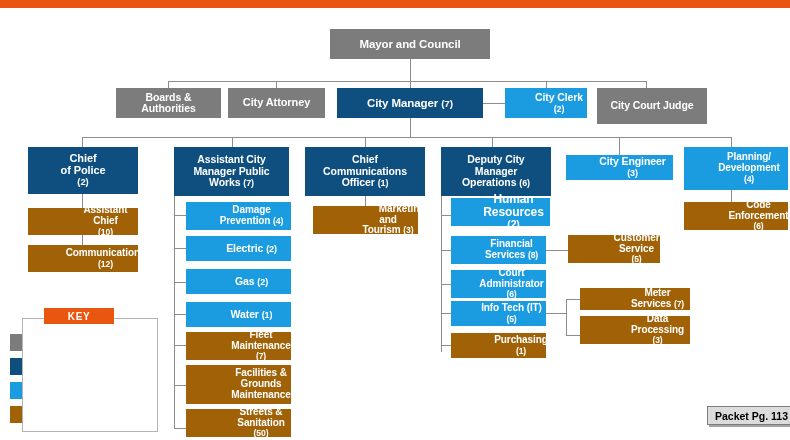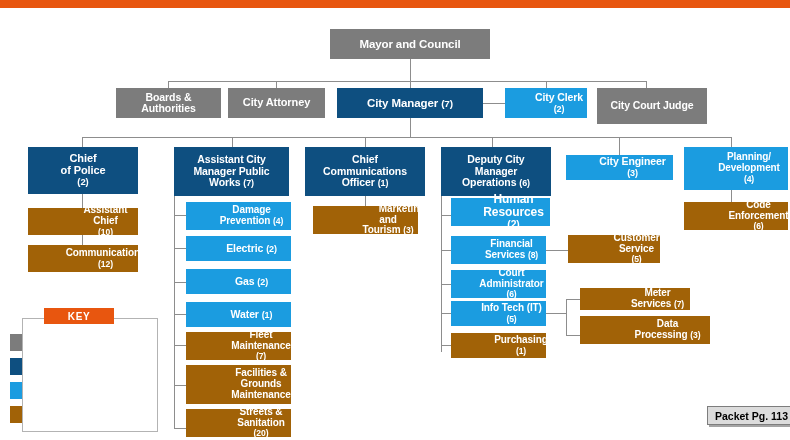--- a/index.html
+++ b/index.html
@@ -227,21 +227,21 @@
       <span class="cnt">(7)</span></span>
   </div>
   <div class="box t-manager" style="left:186px; top:365px; width:105px; height:39px; font-size:10px;">
     <span><span style="white-space:pre-line;">Facilities &amp;
 Grounds
 Maintenance</span></span>
   </div>
   <div class="box t-manager" style="left:186px; top:409px; width:105px; height:28px; font-size:10px;">
     <span><span style="white-space:pre-line;">Streets &amp;
 Sanitation</span>
-      <span class="cnt">(20)</span></span>
+      <span class="cnt">(50)</span></span>
   </div>
 
   <div class="box t-cabinet" style="left:305px; top:147px; width:120px; height:49px; font-size:10.5px;">
     <span><span style="white-space:pre-line;">Chief
 Communications
 Officer</span>
       <span class="cnt">(1)</span></span>
   </div>
   <div class="box t-manager" style="left:313px; top:206px; width:105px; height:28px; font-size:10px;">
     <span><span style="white-space:pre-line;margin-left:28px;">Marketing and
@@ -276,21 +276,21 @@
       <span class="cnt">(6)</span></span>
   </div>
   <div class="box t-director" style="left:451px; top:301px; width:95px; height:25px; font-size:10px;">
     <span><span>Info Tech (IT)</span>
       <span class="cnt">(5)</span></span>
   </div>
   <div class="box t-manager" style="left:580px; top:288px; width:110px; height:22px; font-size:10px;">
     <span><span>Meter Services</span>
       <span class="cnt">(7)</span></span>
   </div>
-  <div class="box t-manager" style="left:580px; top:316px; width:130px; height:28px; font-size:10px;">
+  <div class="box t-manager" style="left:580px; top:316px; width:110px; height:28px; font-size:10px;">
     <span><span style="white-space:pre-line;">Data
 Processing</span>
       <span class="cnt">(3)</span></span>
   </div>
   <div class="box t-manager" style="left:451px; top:333px; width:95px; height:25px; font-size:10px;">
     <span><span>Purchasing</span>
       <span class="cnt">(1)</span></span>
   </div>
 
   <div class="box t-director" style="left:566px; top:155px; width:107px; height:25px; font-size:10.5px;">

